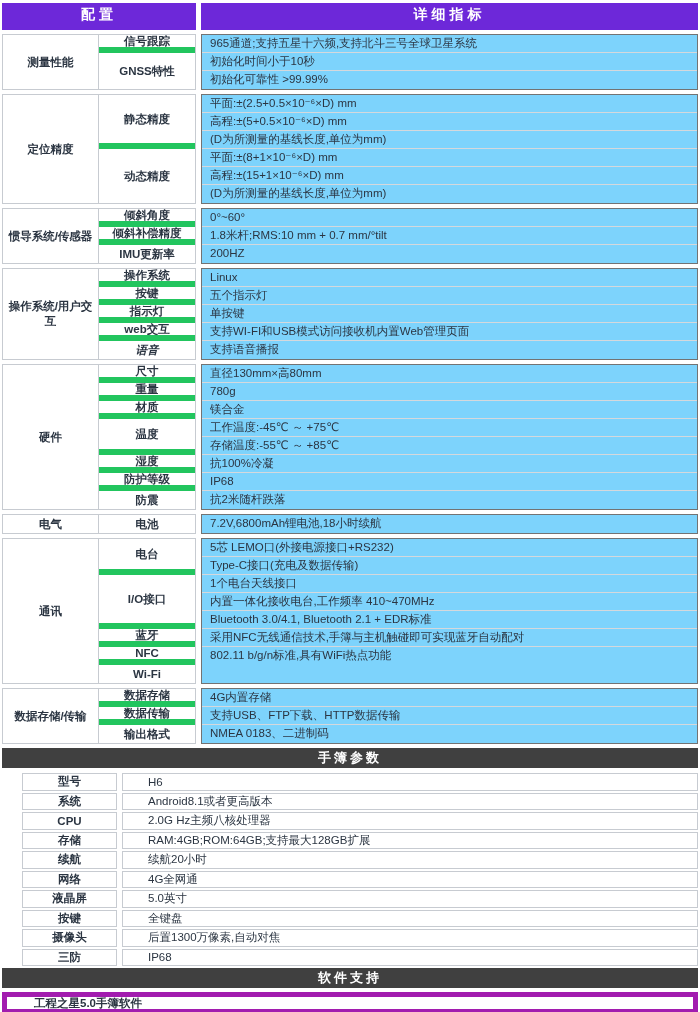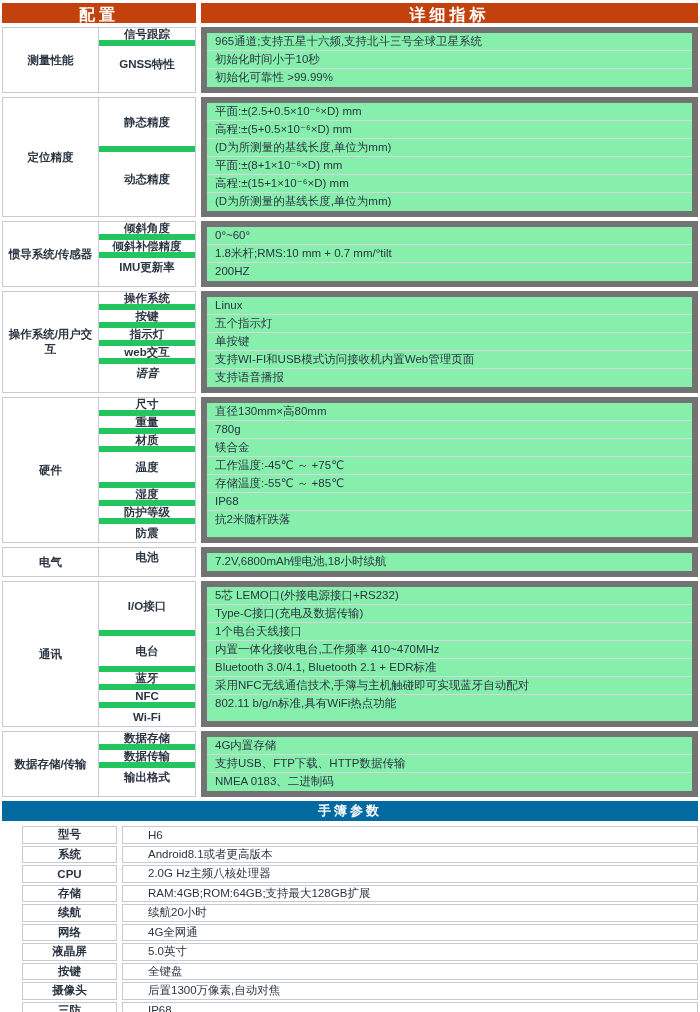--- a/index.html
+++ b/index.html
@@ -6,27 +6,27 @@
   body {
     width:700px; height:1012px; background:#ffffff;
     font-family:"Liberation Sans","DejaVu Sans",sans-serif;
     color:#2b3542;
   }
   .page { box-sizing:border-box; width:700px; height:1012px; padding:2px; overflow:hidden; }
 
   
   .main-hdr { display:flex; gap:5px; margin-top:1px; margin-bottom:4px; }
   .hdr-cell {
-    background:#c2410c; color:#ffffff; font-weight:bold; font-size:16px;
-    height:20px; line-height:23px; text-align:center; letter-spacing:4px;
+    background:#6d28d9; color:#ffffff; font-weight:bold; font-size:14px;
+    height:27px; line-height:23px; text-align:center; letter-spacing:4px;
   }
   .hdr-cell.left  { width:194px; }
   .hdr-cell.right { flex:1; }
   .bar {
-    background:#0369a1; color:#ffffff; font-weight:bold; font-size:13px;
+    background:#404040; color:#ffffff; font-weight:bold; font-size:13px;
     height:20px; line-height:20px; text-align:center; letter-spacing:3px;
   }
   .bar.controller { margin-bottom:5px; }
   .bar.software   { margin-top:2px; margin-bottom:4px; }
 
   
   .group { display:flex; gap:5px; margin-bottom:4px; font-size:11.5px; }
   .left-box {
     width:194px; box-sizing:border-box; border:1px solid #c7cbd1;
     display:flex; background:#fff;
@@ -36,22 +36,22 @@
     display:flex; align-items:center; justify-content:center;
     font-weight:bold; text-align:center; padding:0 3px;
   }
   .sub-col { flex:1; display:flex; flex-direction:column; }
   .sub-cell {
     box-sizing:border-box; display:flex; align-items:center; justify-content:center;
     font-weight:bold; text-align:center; padding:0 2px;
   }
   .sub-cell.sep { border-bottom:6px solid #22c55e; }
   .right-box {
-    flex:1; box-sizing:border-box; border:6px solid #737373;
-    display:flex; flex-direction:column; background:#86efac;
+    flex:1; box-sizing:border-box; border:1px solid #737373;
+    display:flex; flex-direction:column; background:#7dd3fc;
   }
   .val-cell {
     box-sizing:border-box; height:18px; line-height:17px; padding-left:8px;
     white-space:nowrap; overflow:hidden;
   }
   .val-cell.sep { border-bottom:1px solid #d5d8dc; }
 
   
   .param-row { display:flex; gap:5px; margin-bottom:2px; font-size:11.5px;padding-left:20px; }
   .param-label-box {
@@ -159,41 +159,42 @@
             <div class="sub-cell sep" style="height: 18px;">防护等级</div>
             <div class="sub-cell" style="height: 18px;">防震</div>
           </div>
         </div>
         <div class="right-box">
           <div class="val-cell sep">直径130mm×高80mm</div>
           <div class="val-cell sep">780g</div>
           <div class="val-cell sep">镁合金</div>
           <div class="val-cell sep">工作温度:-45℃ ～ +75℃</div>
           <div class="val-cell sep">存储温度:-55℃ ～ +85℃</div>
+          <div class="val-cell sep">抗100%冷凝</div>
           <div class="val-cell sep">IP68</div>
           <div class="val-cell">抗2米随杆跌落</div>
         </div>
       </div>
       <div class="group">
         <div class="left-box">
           <div class="cat-cell">电气</div>
           <div class="sub-col">
             <div class="sub-cell" style="height: 18px;">电池</div>
           </div>
         </div>
         <div class="right-box">
           <div class="val-cell">7.2V,6800mAh锂电池,18小时续航</div>
         </div>
       </div>
       <div class="group">
         <div class="left-box">
           <div class="cat-cell">通讯</div>
           <div class="sub-col">
+            <div class="sub-cell sep" style="height: 36px;">电台</div>
             <div class="sub-cell sep" style="height: 54px;">I/O接口</div>
-            <div class="sub-cell sep" style="height: 36px;">电台</div>
             <div class="sub-cell sep" style="height: 18px;">蓝牙</div>
             <div class="sub-cell sep" style="height: 18px;">NFC</div>
             <div class="sub-cell" style="height: 18px;">Wi-Fi</div>
           </div>
         </div>
         <div class="right-box">
           <div class="val-cell sep">5芯 LEMO口(外接电源接口+RS232)</div>
           <div class="val-cell sep">Type-C接口(充电及数据传输)</div>
           <div class="val-cell sep">1个电台天线接口</div>
           <div class="val-cell sep">内置一体化接收电台,工作频率 410~470MHz</div>

